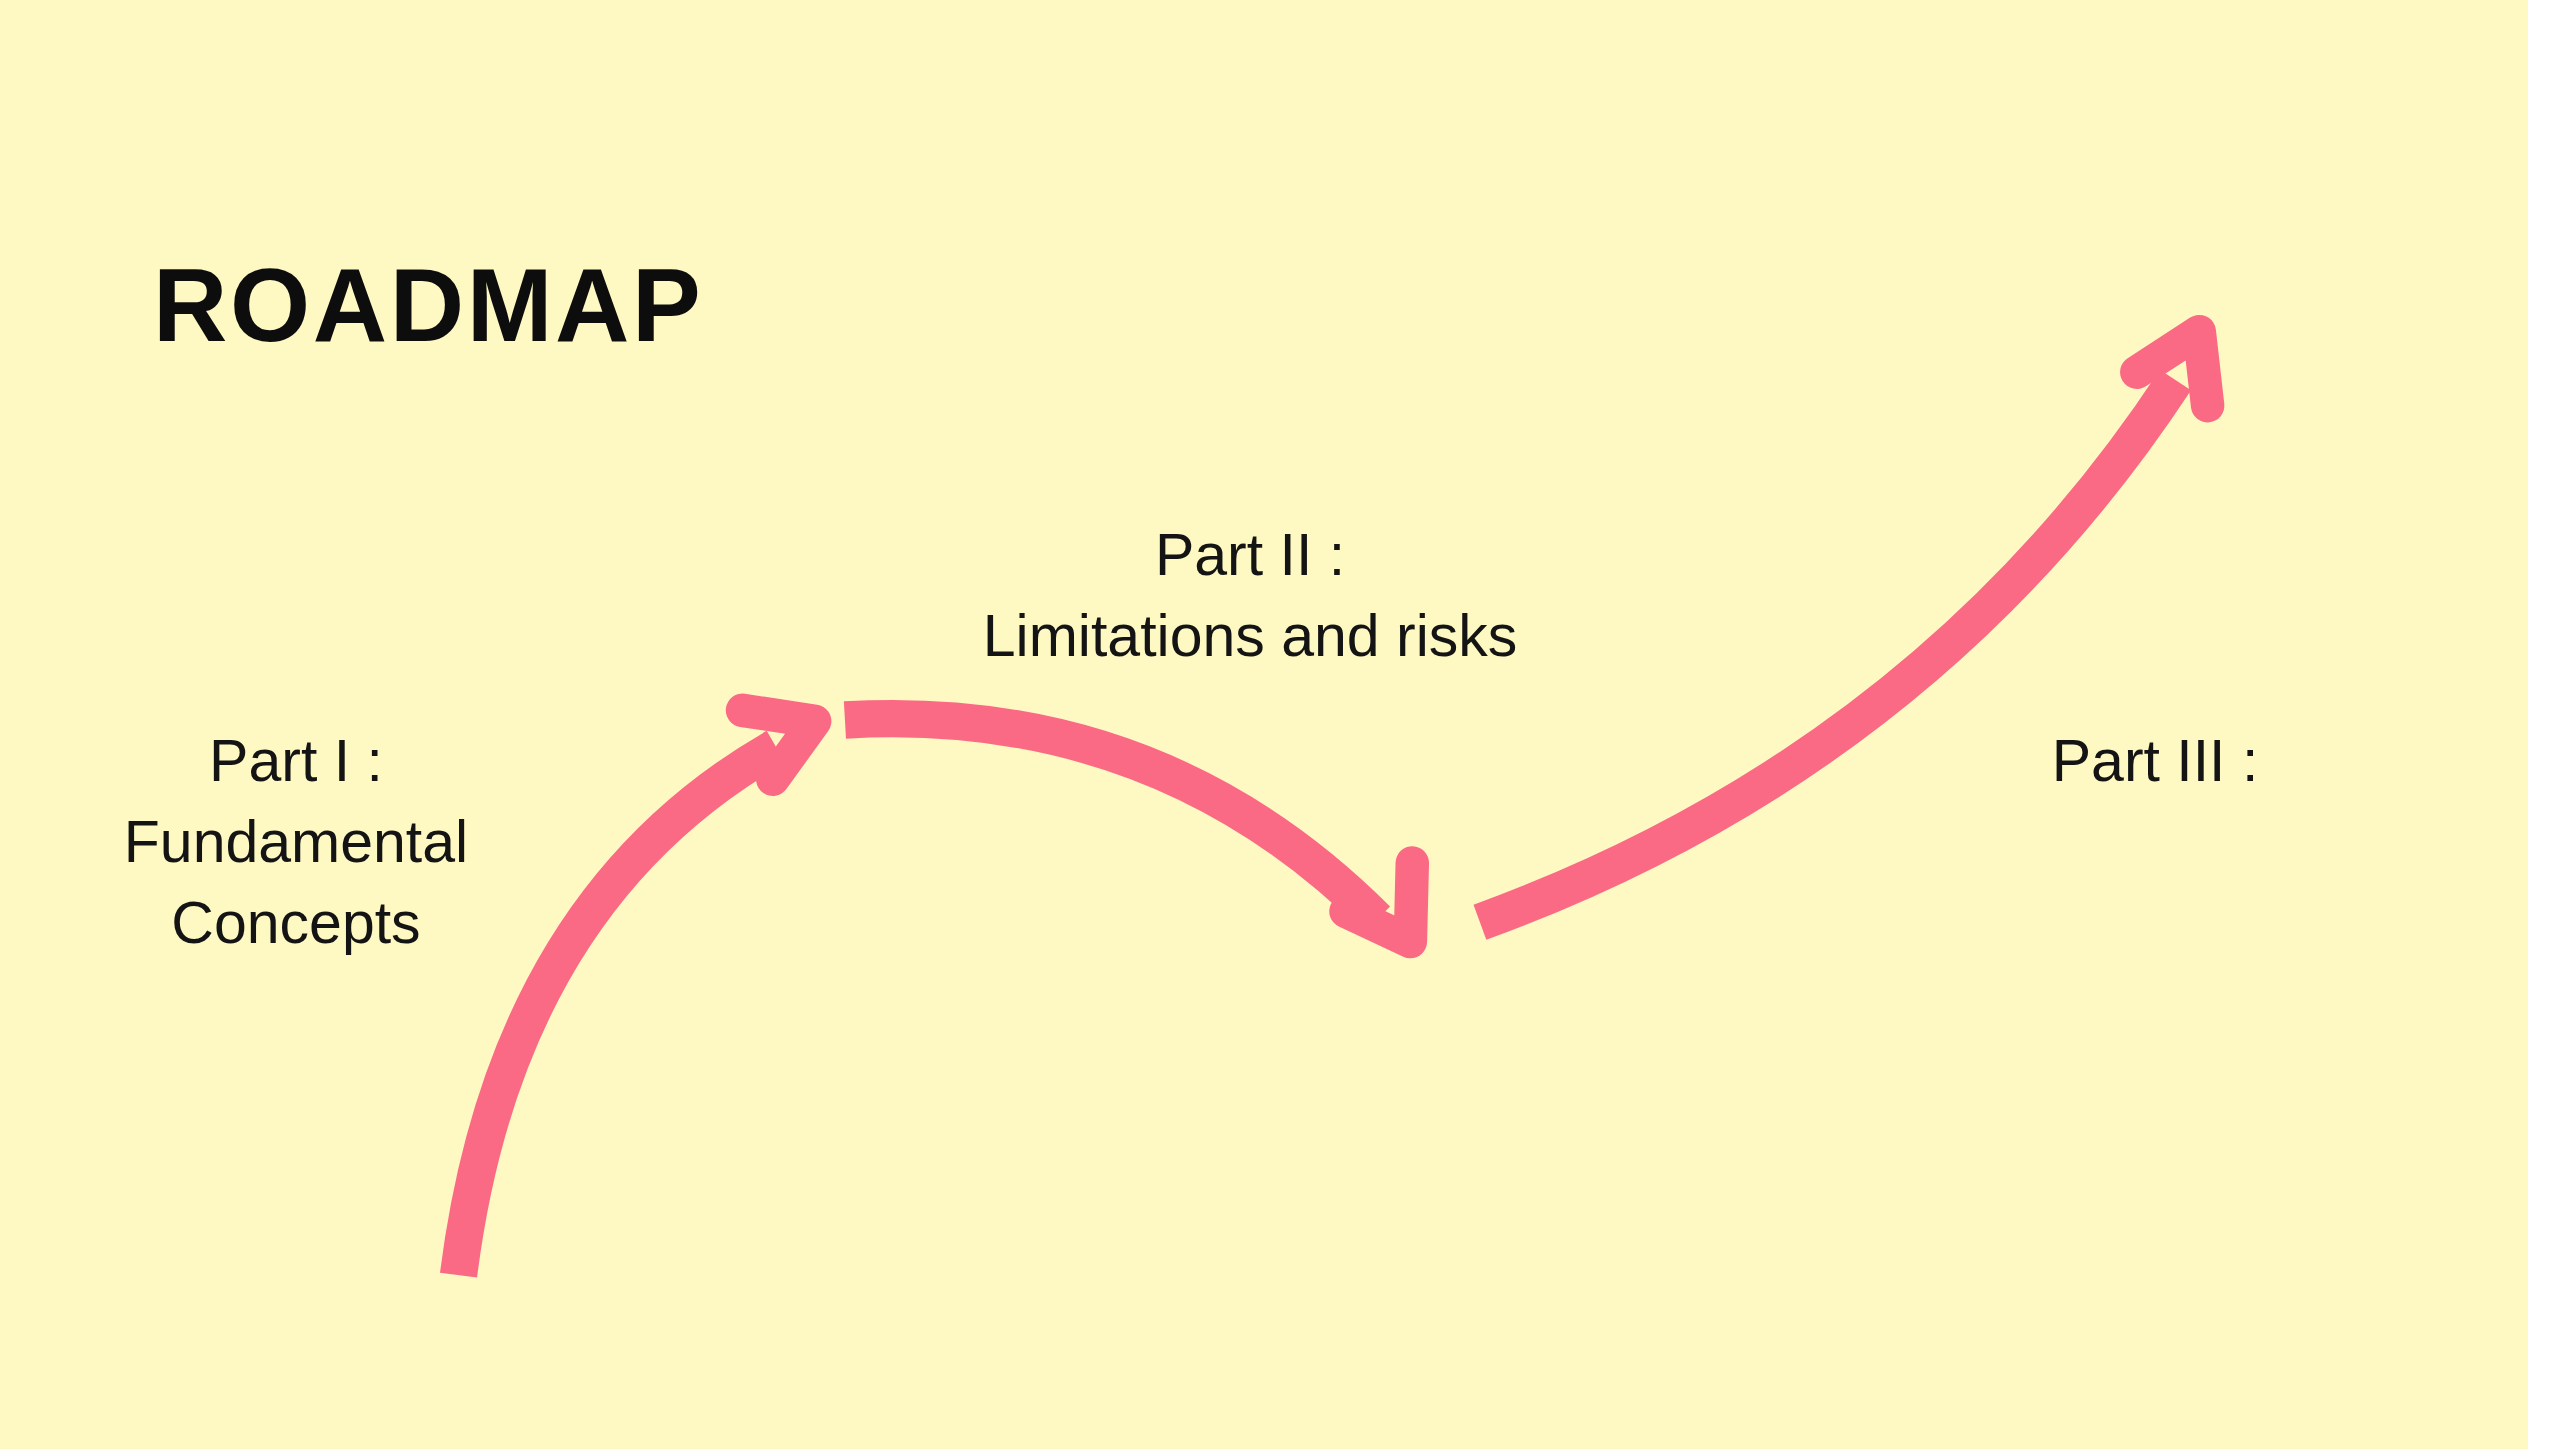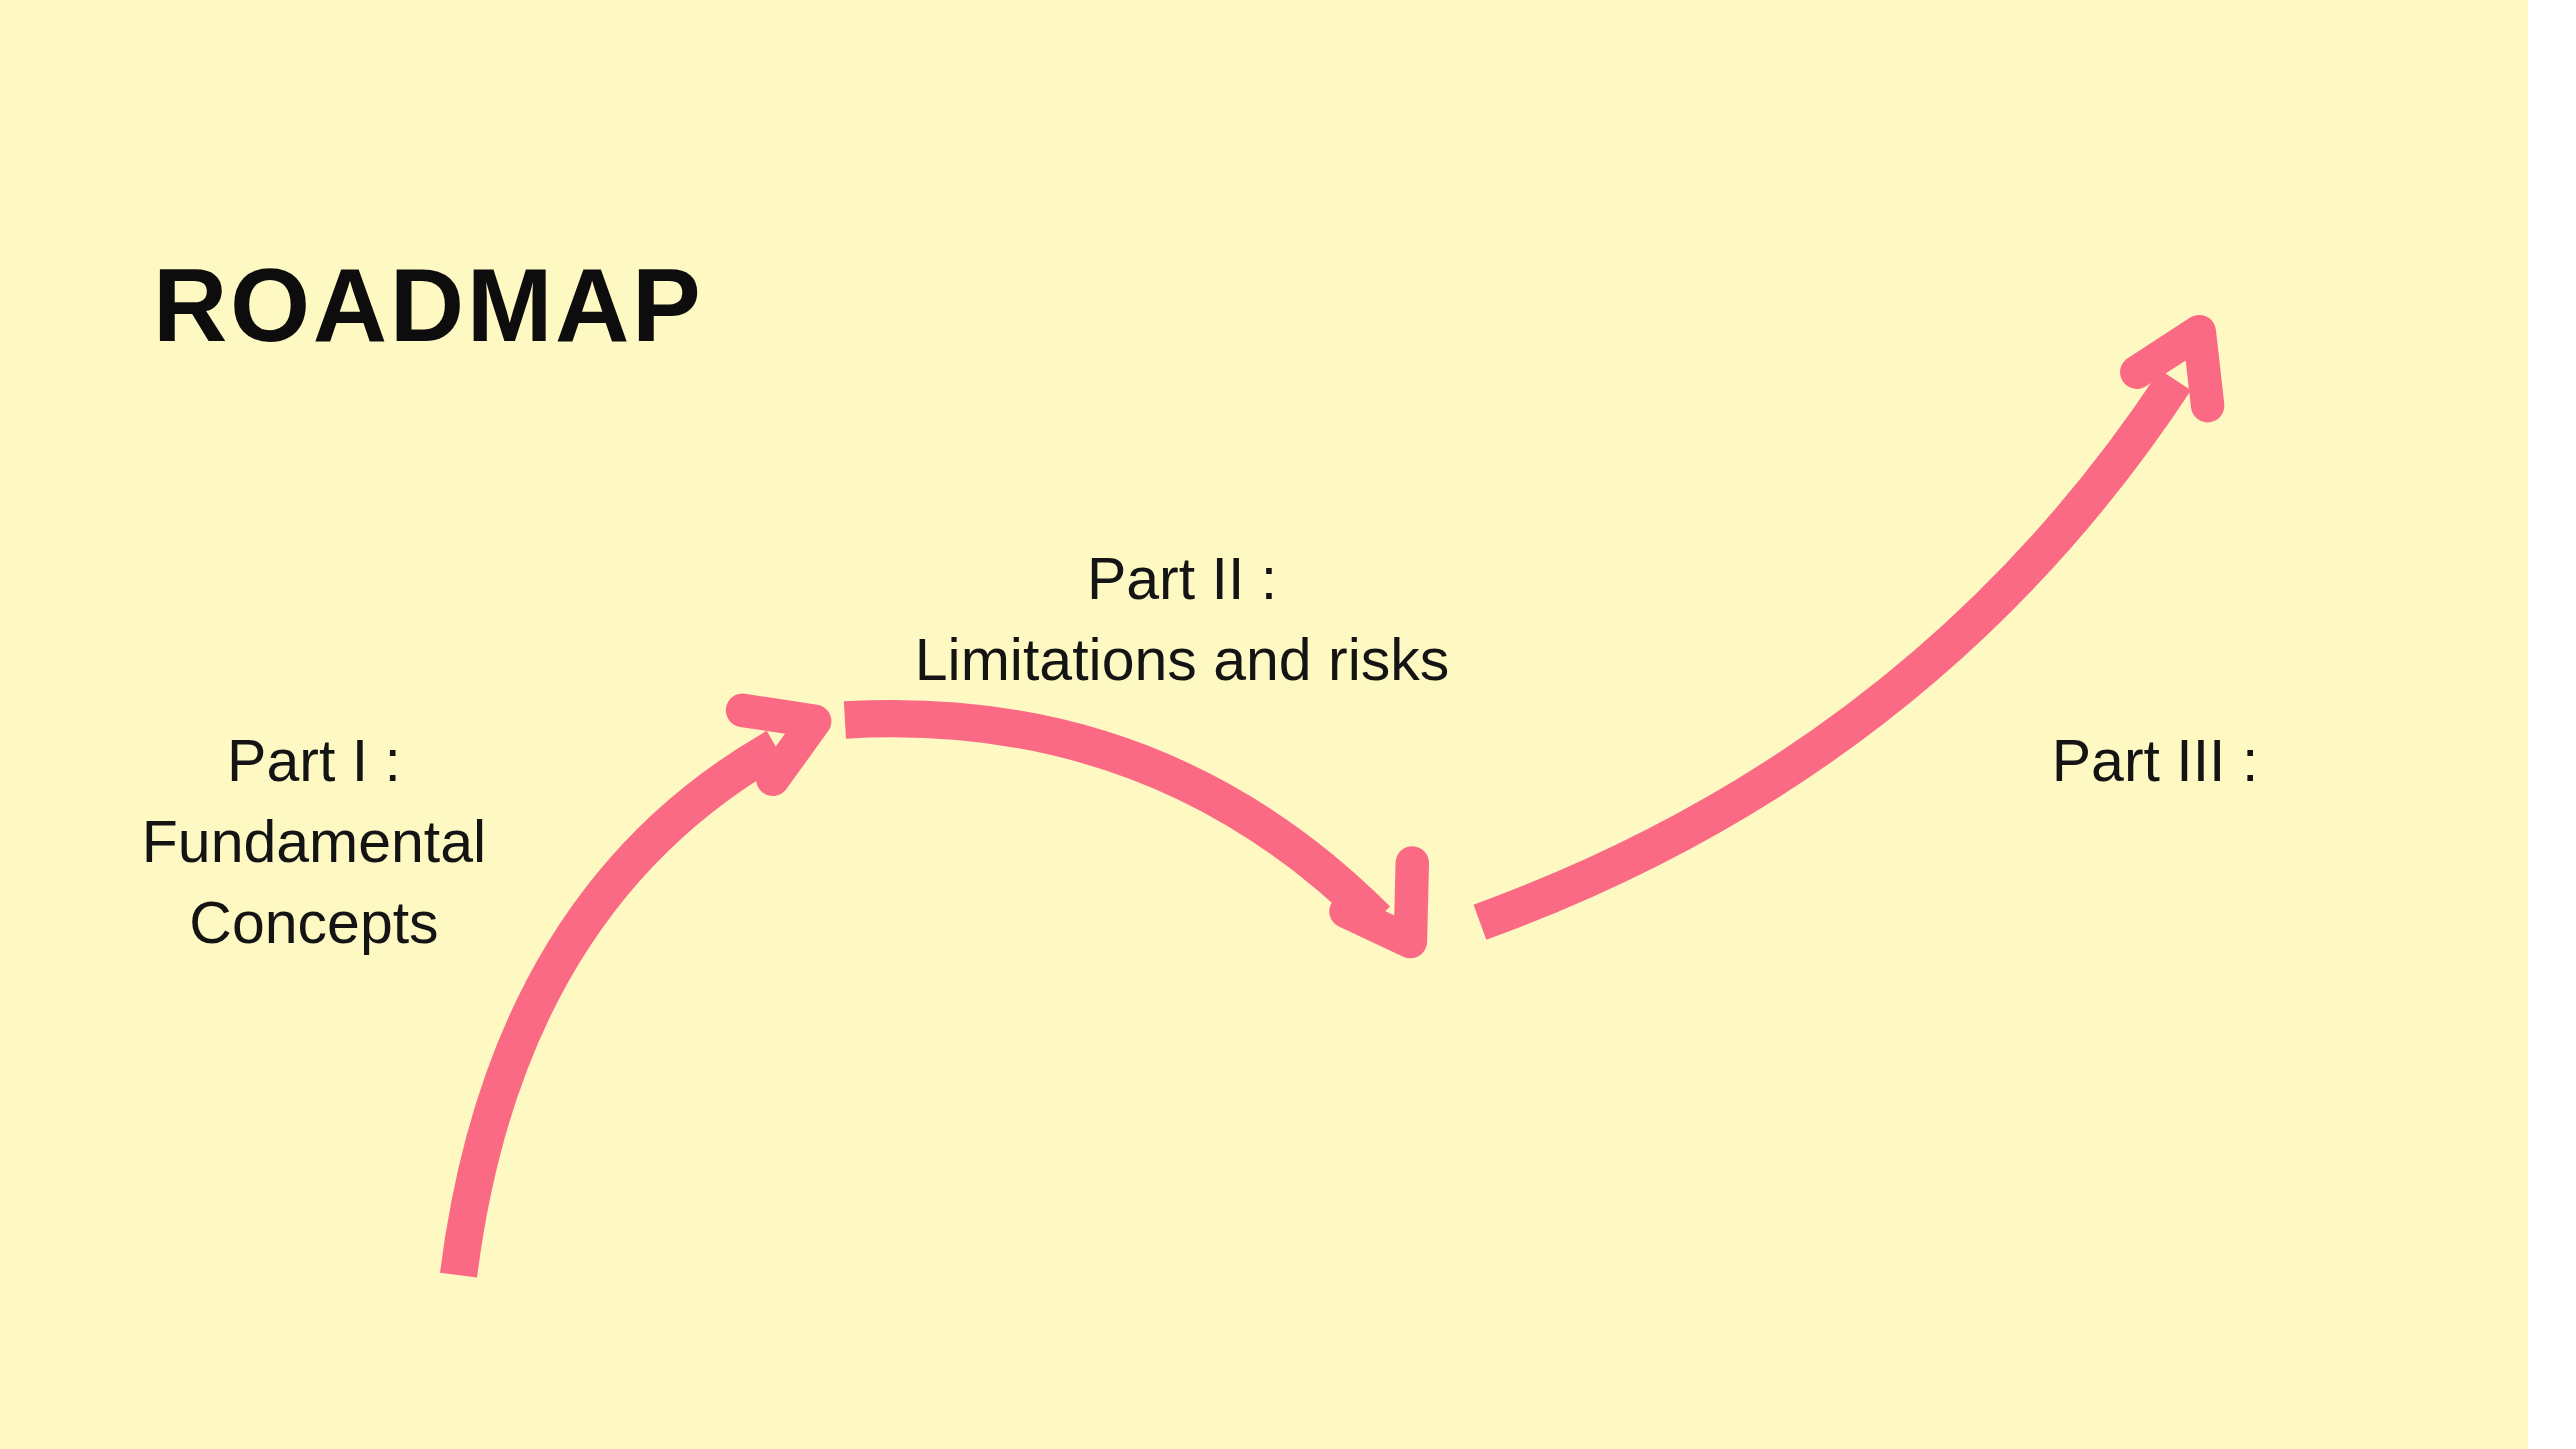--- a/index.html
+++ b/index.html
@@ -32,22 +32,22 @@
     text-align: center;
     font-size: 59px;
     line-height: 81px;
     font-weight: 400;
     color: #141414;
     white-space: nowrap;
   }
   .part-label .label-line {
     display: block;
   }
-  #part-1 { left: 314px;  top: 721px; }
-  #part-2 { left: 1182px; top: 515px; margin-top: 24px;  }
+  #part-1 { left: 296px;  top: 721px; }
+  #part-2 { left: 1250px; top: 515px;  }
   #part-3 { left: 2155px; top: 721px; text-align: center; }
   .arrows-layer {
     position: absolute;
     left: 0;
     top: 0;
     width: 2576px;
     height: 1449px;
     display: block;
   }
   .arrow-shaft {

